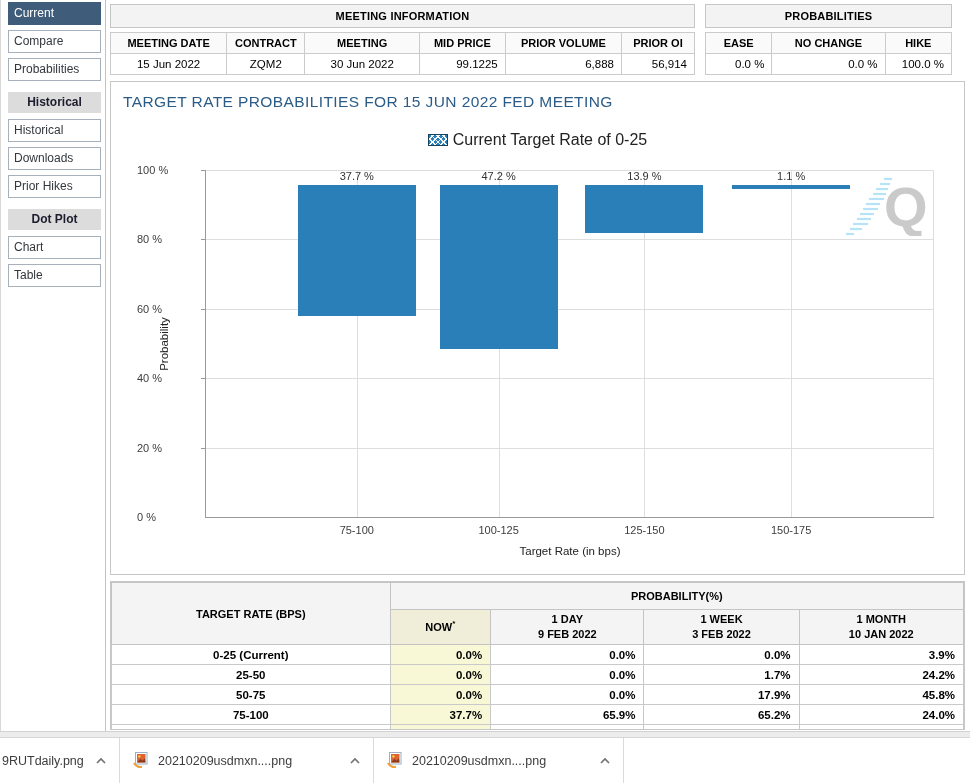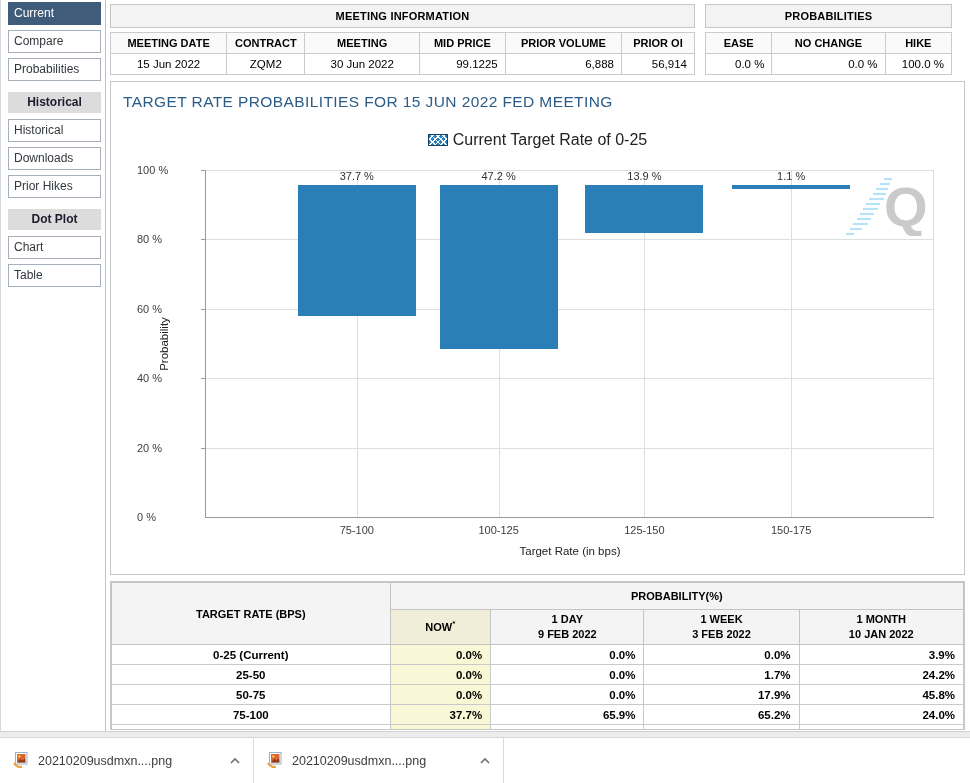--- a/index.html
+++ b/index.html
@@ -309,20 +309,28 @@
       </tbody>
         </table>
     </section>
 
   </main>
 </div>
 
 <div class="shelf-gap"></div>
 
 <div class="download-bar">
+  <div class="dl-item first">
+    <span class="dl-name">9RUTdaily.png</span>
+    <span class="chev">
+      <svg width="12" height="8">
+          <polyline points="2,6 6,2 10,6" fill="none" stroke="#707070" stroke-width="1.6"></polyline>
+        </svg>
+    </span>
+  </div>
   <div class="dl-item" style="width:254px">
     <span>
       <svg width="17" height="17" viewBox="0 0 17 17">
         <path d="M2 12 A8 8 0 0 0 10 16" stroke="#f0a23c" stroke-width="2.4" fill="none"></path>
         <rect x="3.5" y="1.5" width="11.5" height="11.5" fill="#ffffff" stroke="#9ab0c4"></rect>
         <rect x="5" y="3" width="8.5" height="8.5" fill="#e0622e"></rect>
         <circle cx="7.4" cy="5.4" r="1.2" fill="#f6d44c"></circle>
         <path d="M5 11.5 L8.4 7.8 L10.4 9.8 L12.8 7.2 L13.5 11.5 Z" fill="#8a3c1e"></path>
       </svg>
     </span>

